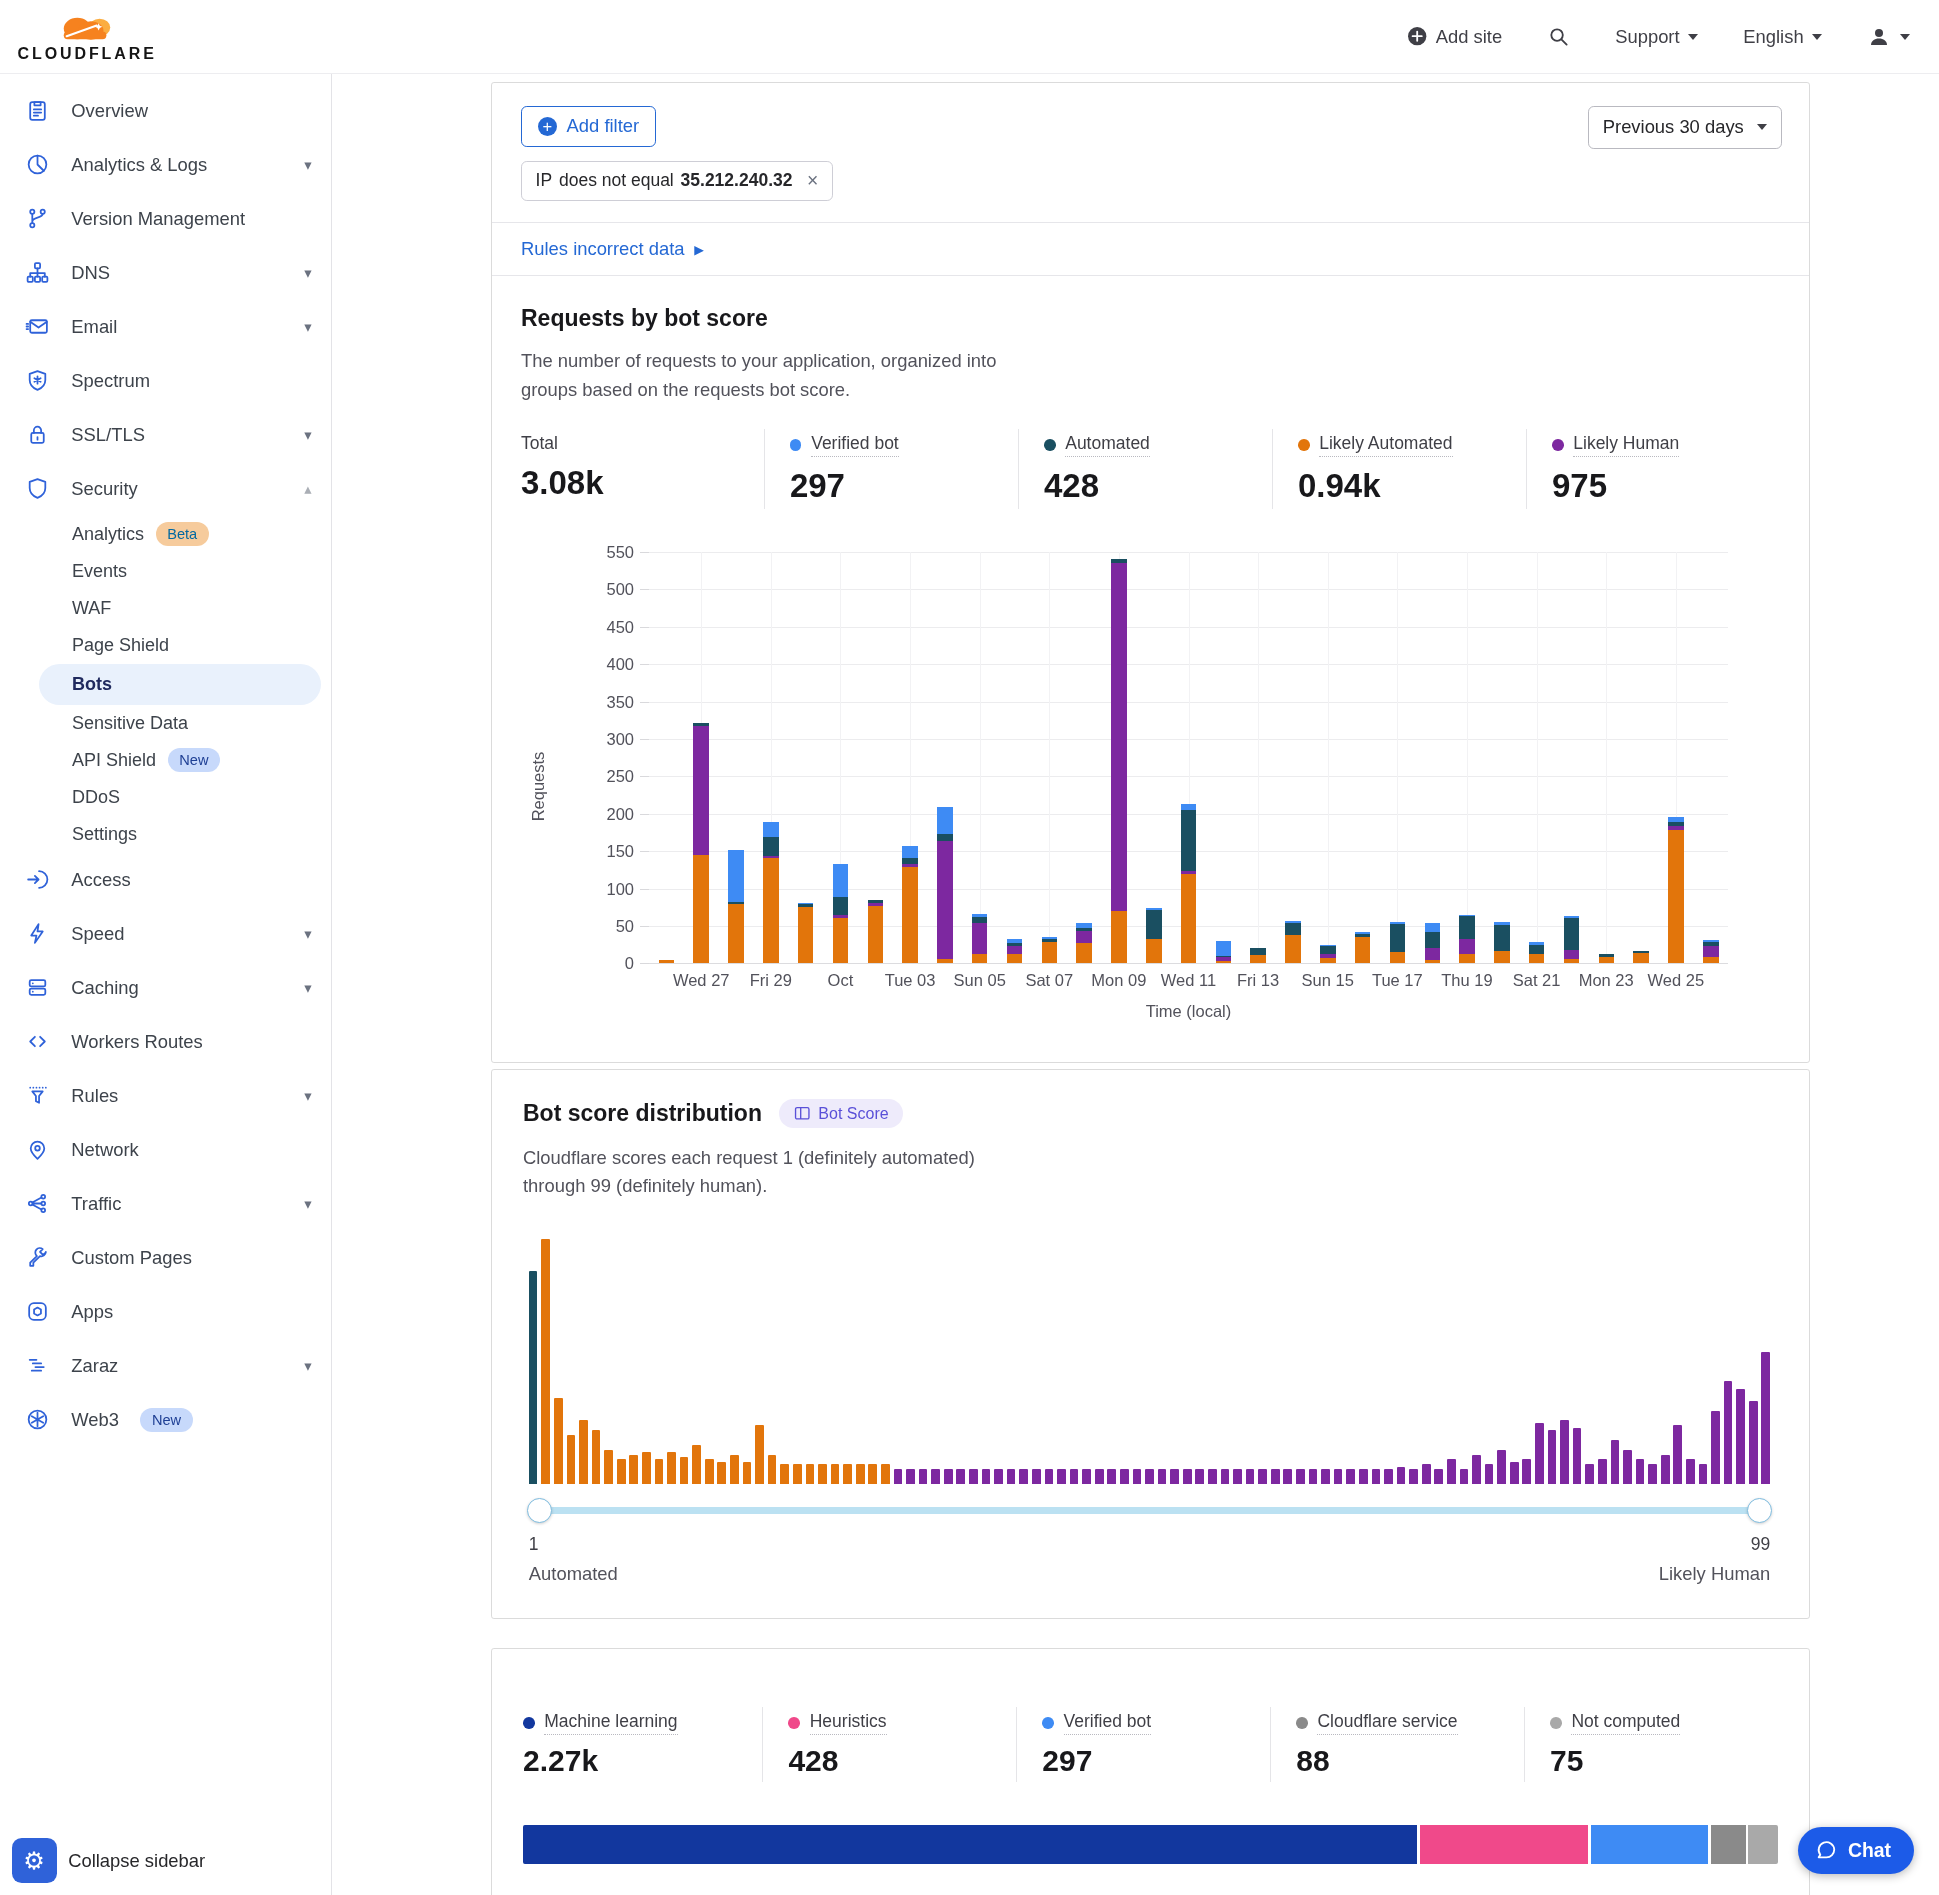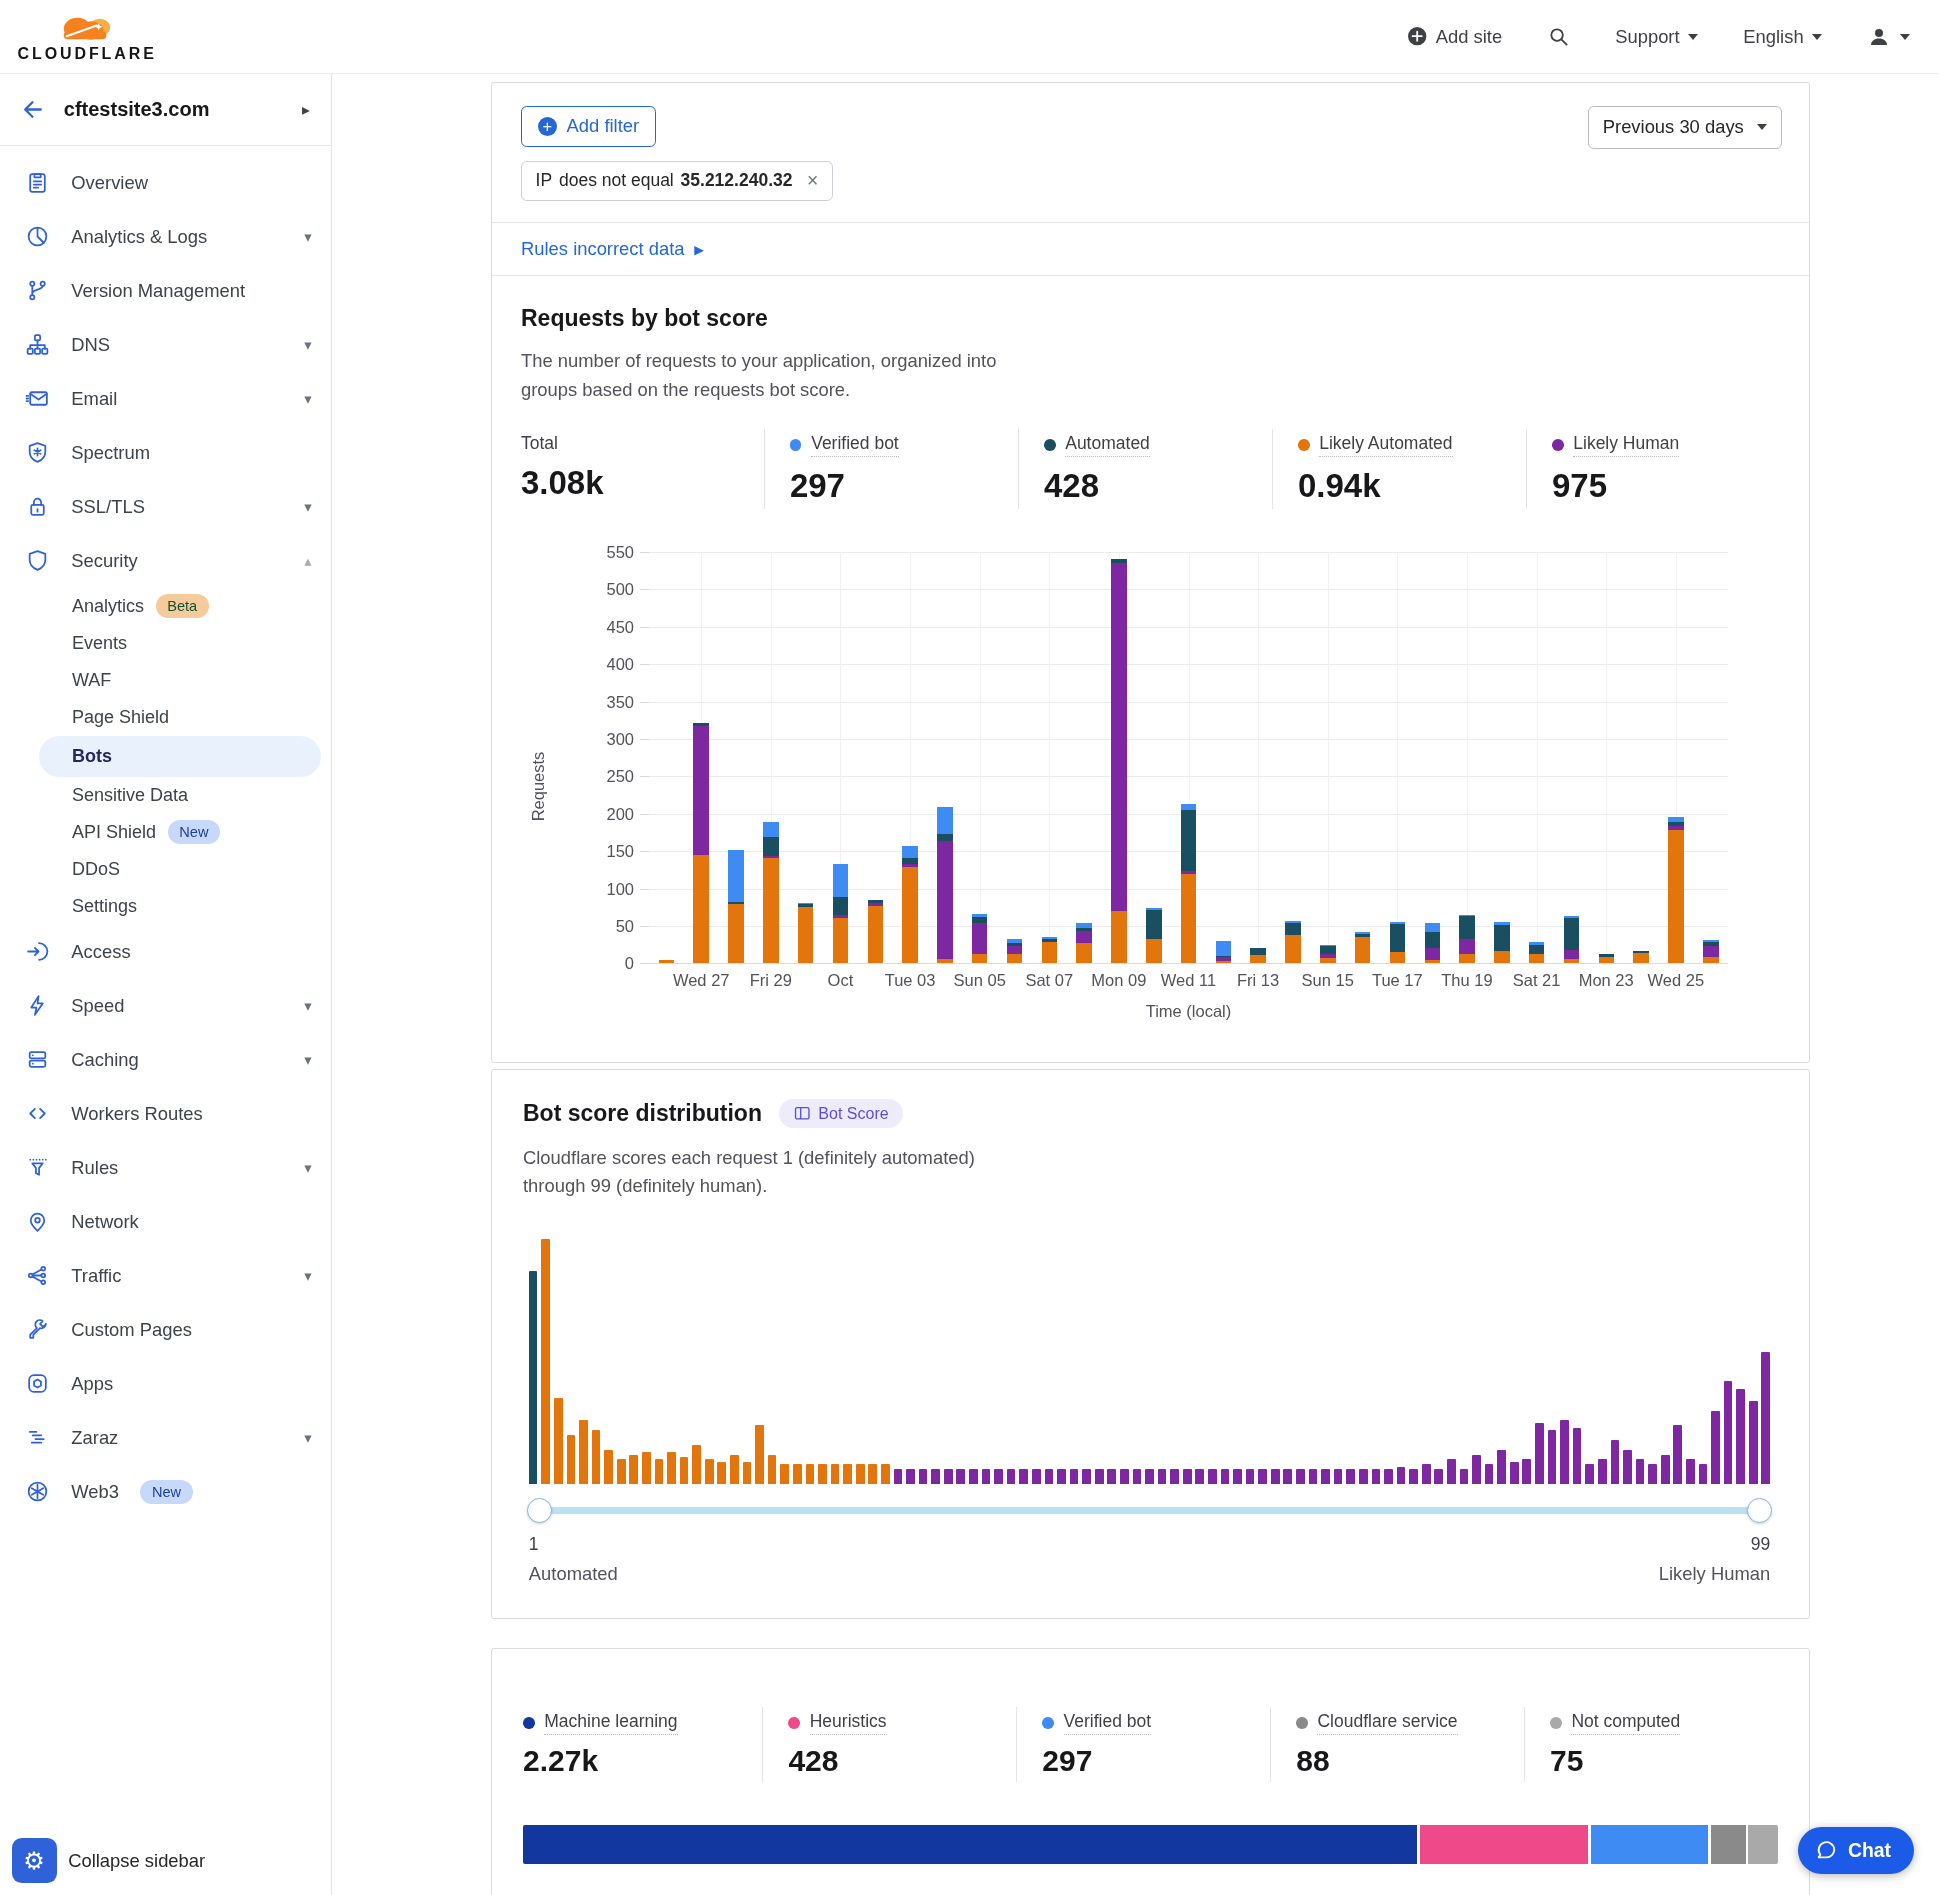--- a/index.html
+++ b/index.html
@@ -24,21 +24,21 @@
     font-size:18.4px;color:#3d434b;cursor:pointer}
   .nav-icon{width:25px;height:25px;flex:0 0 25px}
   .nav-icon svg{width:25px;height:25px}
   .caret{margin-left:auto;color:#6b7280;font-size:14.6px}
   .caret-up{color:#aaaeb5}
   .sub-item{height:37px;display:flex;align-items:center;gap:11.6px;padding:0 19.4px 0 72px;
     font-size:18px;color:#3d434b;cursor:pointer}
   .sub-item.selected{height:41px;background:#e9f1fc;border-radius:969px;margin:0 9.7px 0 39px;
     padding-left:33px;font-weight:700;color:#202a5e}
   .badge{font-size:14.6px;padding:2.9px 11.6px;border-radius:969px;line-height:1.25;white-space:nowrap}
-  .badge-beta{background:#f6cb9c;color:#14532d}
+  .badge-beta{background:#f6cb9c;color:#0369a1}
   .badge-new{background:#c7d9fb;color:#1e3f94}
   .collapse-row{position:absolute;left:11.6px;bottom:11.6px;display:flex;align-items:center;gap:11.6px;
     font-size:18.4px;color:#27272a;cursor:pointer}
   .gear-btn{width:45px;height:45px;border-radius:9.7px;background:#2f62d9;color:#fff;display:flex;
     align-items:center;justify-content:center;font-size:24px}
   
   .main{position:absolute;top:74px;left:332px;right:0;bottom:0;padding:7.8px 129px 0 159px;overflow:hidden}
   .card{background:#fff;border:1px solid #dbdbdb;border-radius:2.9px}
   .card-main{margin-bottom:5.8px}
   .filter-head{position:relative;padding:23px 29px 21.3px}
@@ -152,29 +152,20 @@
       <svg width="24" height="24" viewBox="0 0 24 24" fill="#3f3f46">
         <circle cx="12" cy="8" r="4"></circle>
           <path d="M4 20c0-4 3.6-6.5 8-6.5s8 2.5 8 6.5z"></path>
       </svg>
       <span class="tri"></span>
     </div>
   </div>
 </header>
 
 <aside class="sidebar">
-  <div class="site-header">
-    <span style="display:flex">
-      <svg width="25" height="25" viewBox="0 0 24 24" fill="none" stroke="#2F62D9" stroke-width="2.2" stroke-linecap="round" stroke-linejoin="round">
-        <path d="M19 12H5M11 5l-7 7 7 7"></path>
-      </svg>
-    </span>
-    <span class="site-name">cftestsite3.com</span>
-    <span class="site-caret">▸</span>
-  </div>
   <nav id="sidebar-nav">
       <div class="nav-item">
         <span class="nav-icon"><svg viewBox="0 0 24 24" fill="none" stroke="#2F62D9" stroke-width="1.7" stroke-linecap="round" stroke-linejoin="round">
             <rect x="5" y="4" width="14" height="17" rx="2"></rect>
             <path d="M9 4h6v3H9z"></path>
             <path d="M8.5 11h7M8.5 14h7M8.5 17h4"></path>
           </svg></span>
         <span class="nav-label">Overview</span>
       </div>
       <div class="nav-item">

